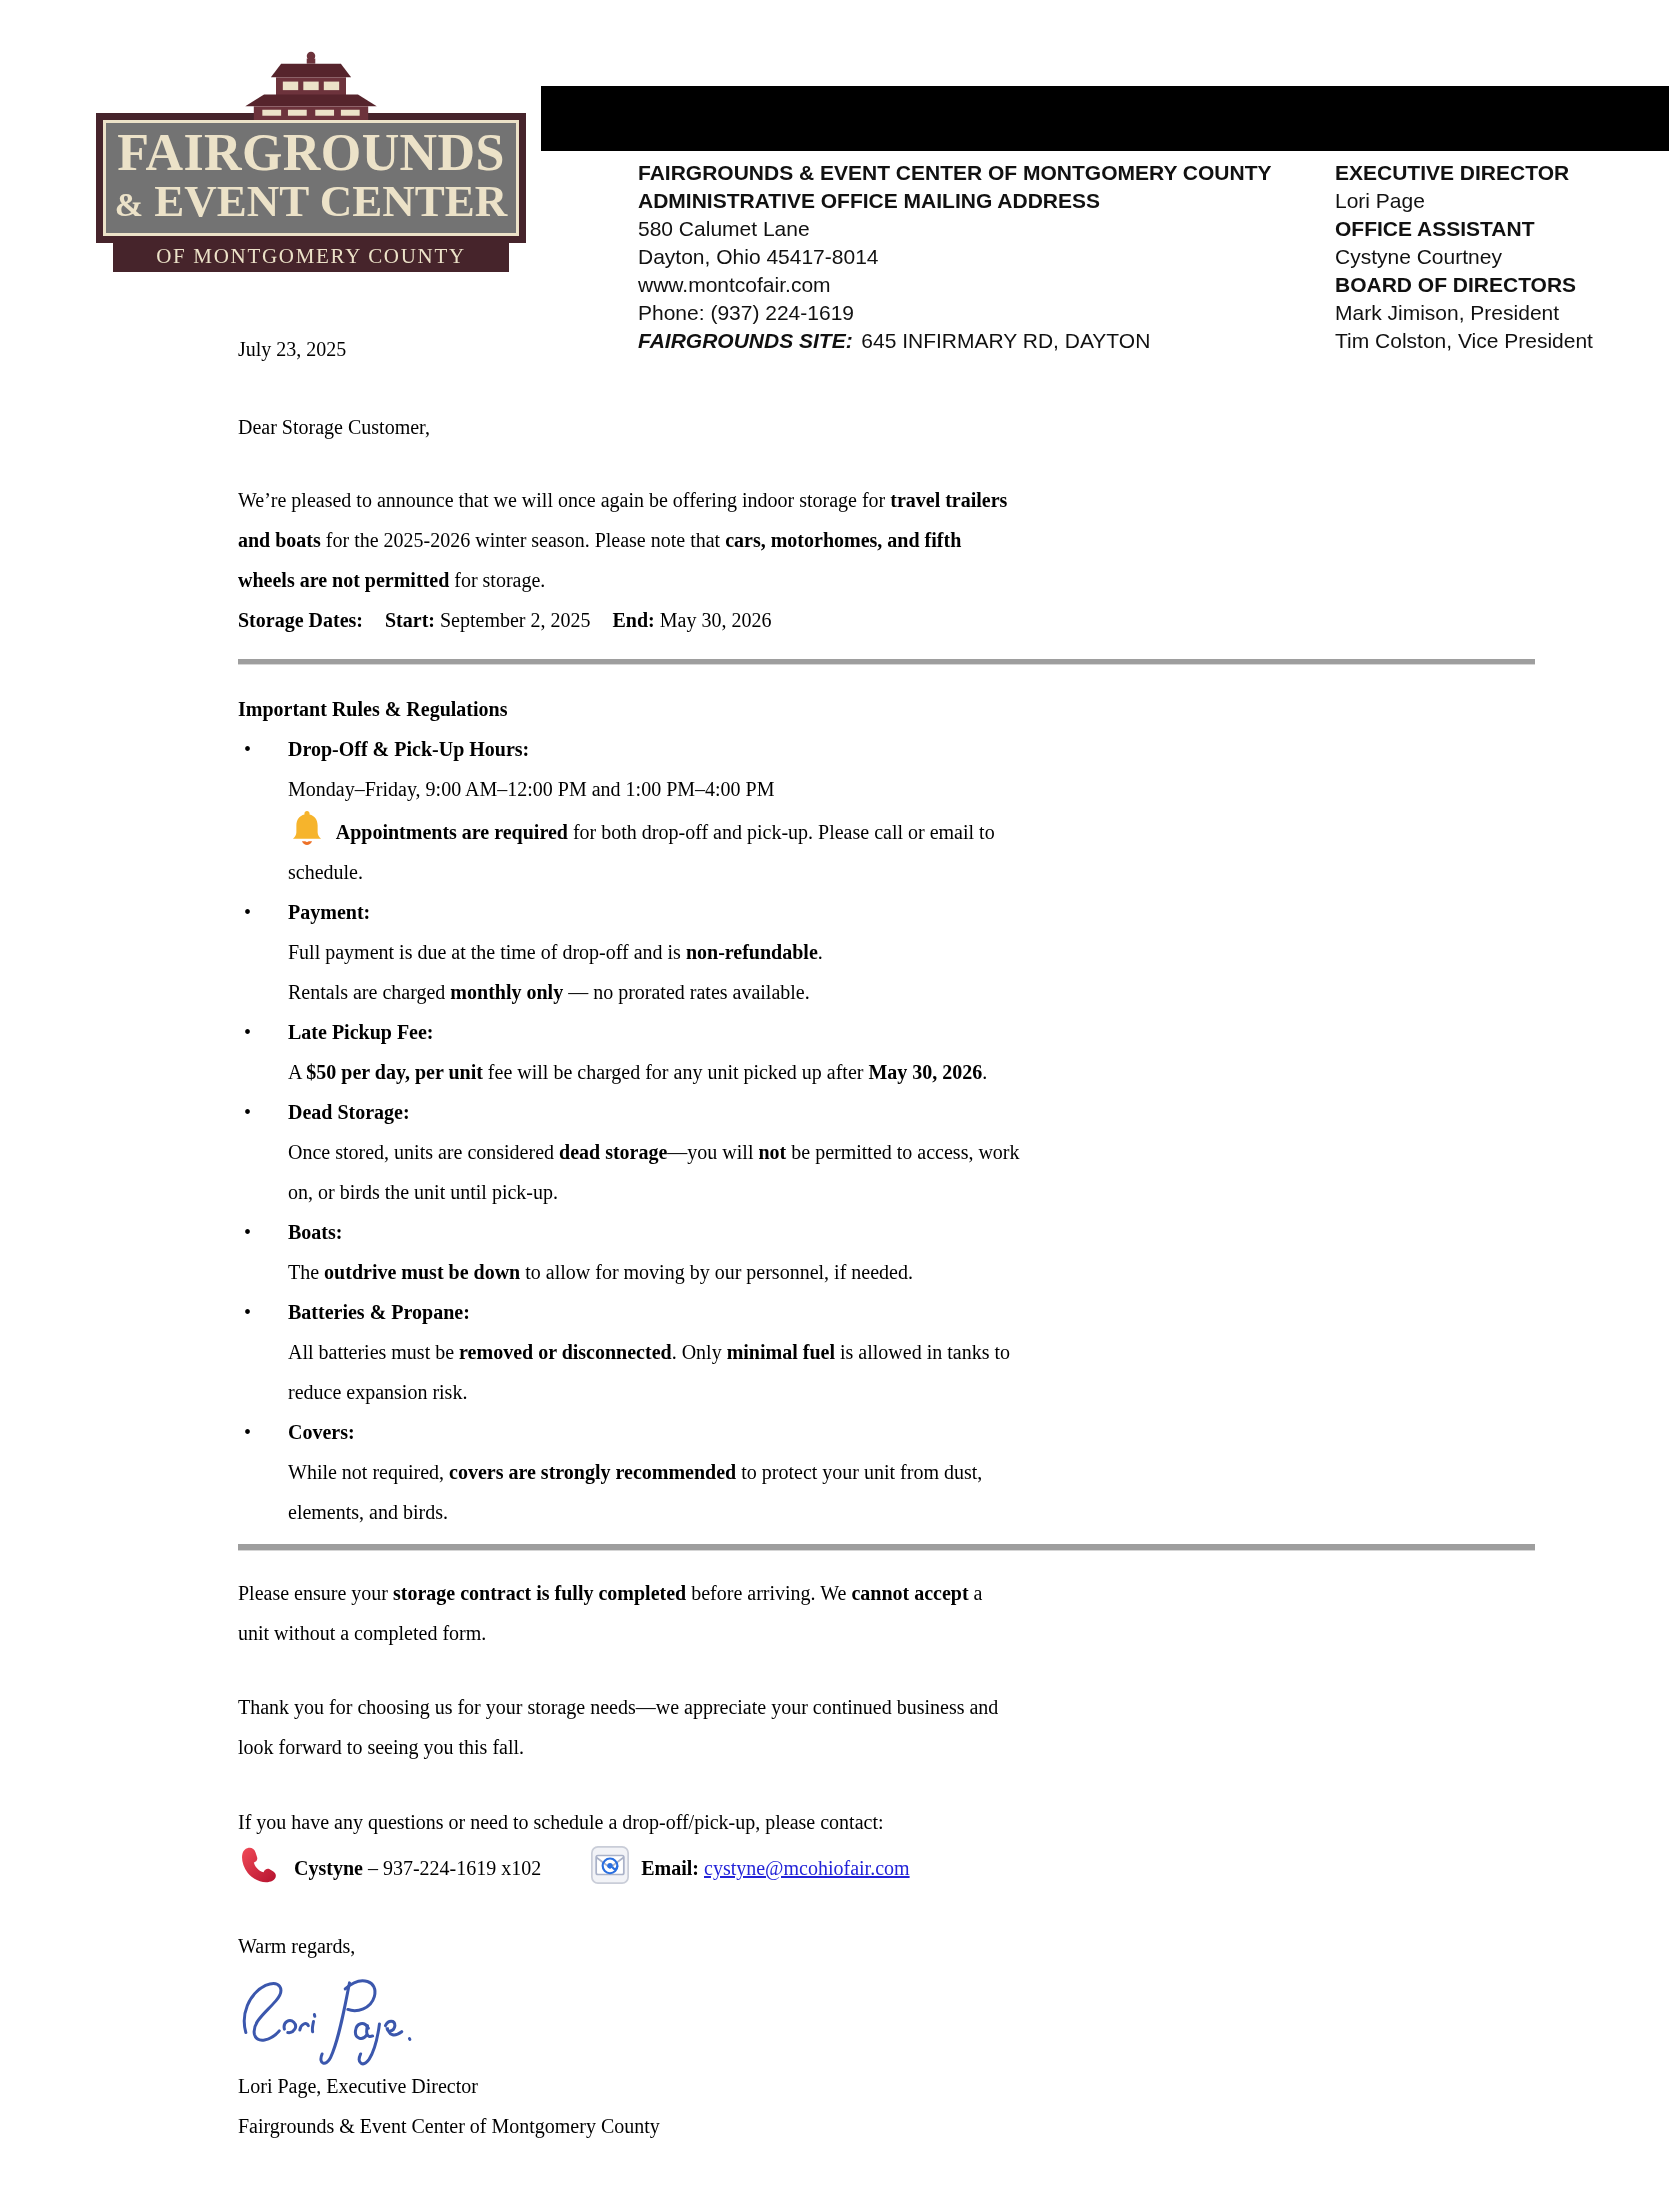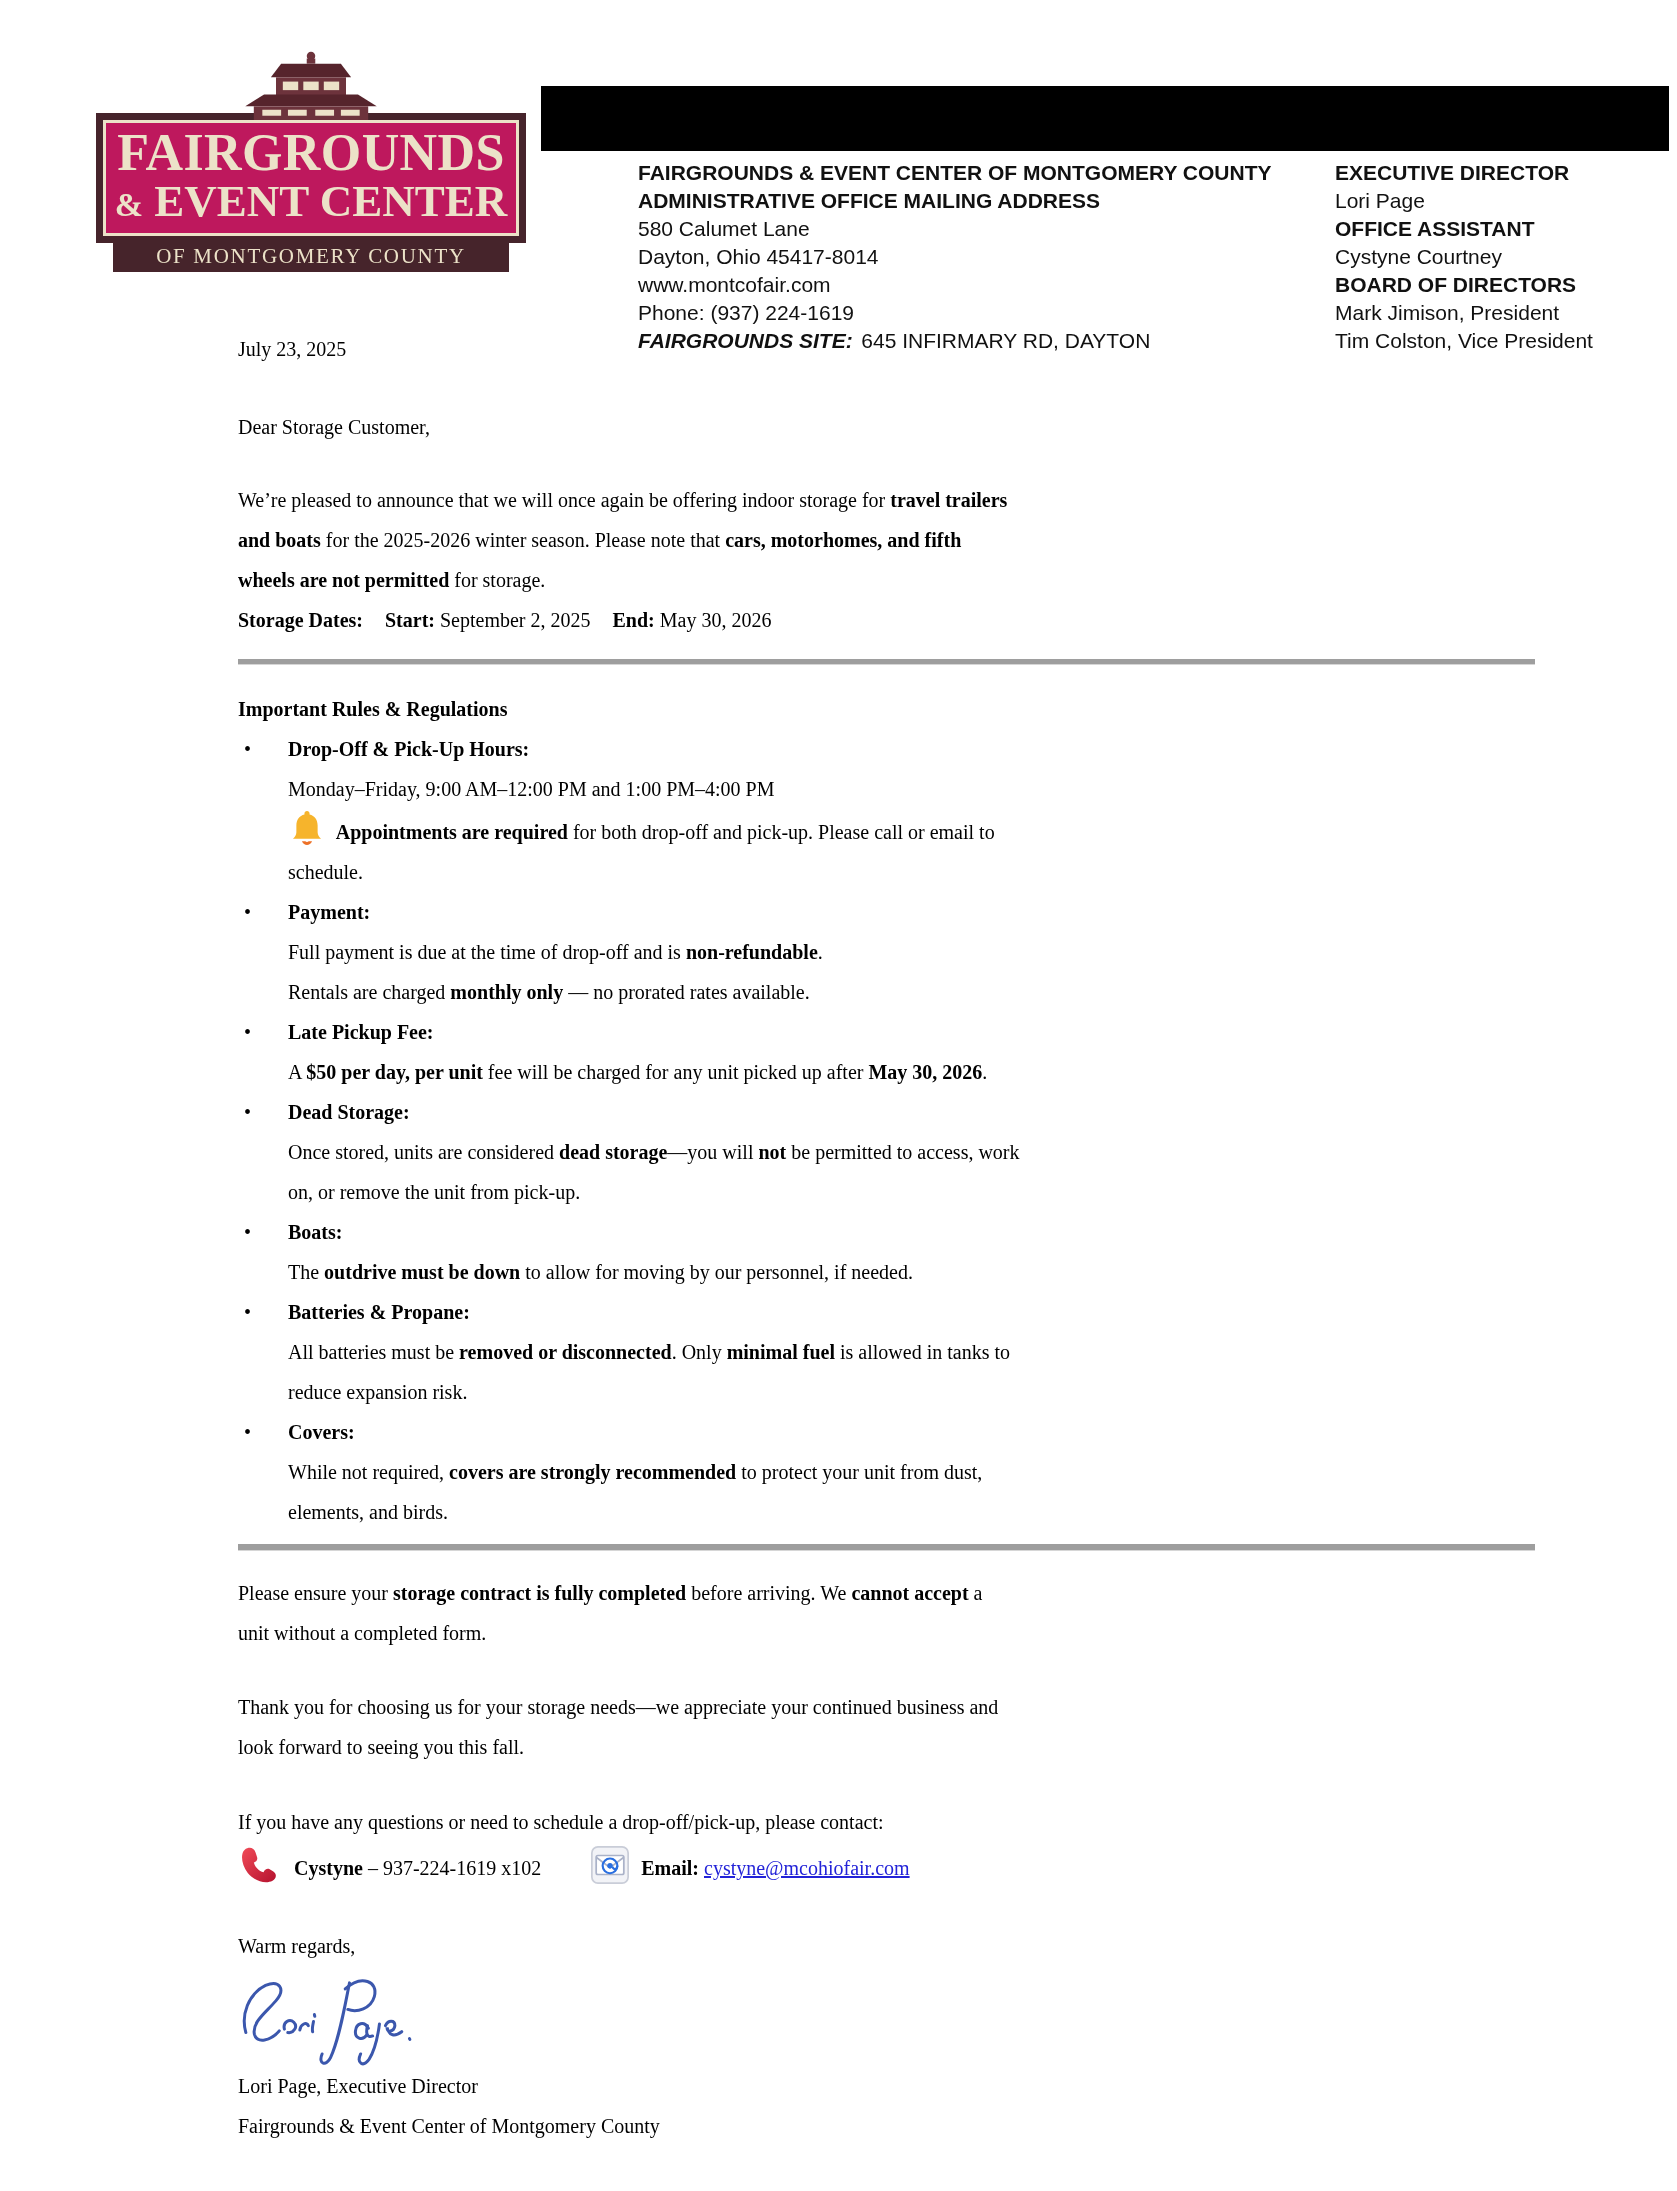--- a/index.html
+++ b/index.html
@@ -6,21 +6,21 @@
   .page {
     position:relative; width:1678px; height:2192px; background:#ffffff;
     overflow:hidden; color:#000;
     font-family:"Liberation Serif","DejaVu Serif",serif;
   }
 
   
   .logo { position:absolute; left:96px; top:50px; width:430px; }
   .cupola { display:block; margin:0 auto -6.8px auto; position:relative; z-index:2; }
   .sign-main { background:#46242b; padding:6.8px; position:relative; z-index:1; }
-  .sign-inner { border:3.4px solid #ece2c8; background:#be185d; text-align:center; padding:3.4px 0 8.6px 0; }
+  .sign-inner { border:3.4px solid #ece2c8; background:#737373; text-align:center; padding:3.4px 0 8.6px 0; }
   .sign-line1 { font-size:52px; font-weight:bold; letter-spacing:0.4px; color:#ece2c8; line-height:1.02; white-space:nowrap; }
   .sign-line2 { font-size:45px; font-weight:bold; color:#ece2c8; line-height:1.0; white-space:nowrap; }
   .sign-amp { font-size:34px; }
   .sign-plaque { margin:-1.7px 17px 0 17px; background:#46242b; padding:2.6px 3.4px 4.3px 3.4px; position:relative; z-index:0; }
   .plaque-inner { text-align:center; color:#ece2c8; font-size:21px; letter-spacing:1.7px; line-height:1.15; white-space:nowrap; }
 
   .redaction { position:absolute; left:541px; top:86px; width:1128px; height:65px; background:#000; }
 
   .hdr-col { position:absolute; font-family:"Liberation Sans","DejaVu Sans",sans-serif; font-size:21px; line-height:28px; color:#111; }
   .hdr-left { left:638px; top:159px; }
@@ -148,21 +148,21 @@
       <li>
         <span class="bullet">•</span>
         <span class="b">Late Pickup Fee:</span><br>
         <span>A </span><span class="b">$50 per day, per unit</span><span> fee will be charged for any unit picked up after </span><span class="b">May 30, 2026</span><span>.</span>
       </li>
 
       <li>
         <span class="bullet">•</span>
         <span class="b">Dead Storage:</span><br>
         <span>Once stored, units are considered </span><span class="b">dead storage</span><span>—you will </span><span class="b">not</span><span> be permitted to access, work</span><br>
-        <span>on, or remove the unit from pick-up.</span>
+        <span>on, or birds the unit until pick-up.</span>
       </li>
 
       <li>
         <span class="bullet">•</span>
         <span class="b">Boats:</span><br>
         <span>The </span><span class="b">outdrive must be down</span><span> to allow for moving by our personnel, if needed.</span>
       </li>
 
       <li>
         <span class="bullet">•</span>

